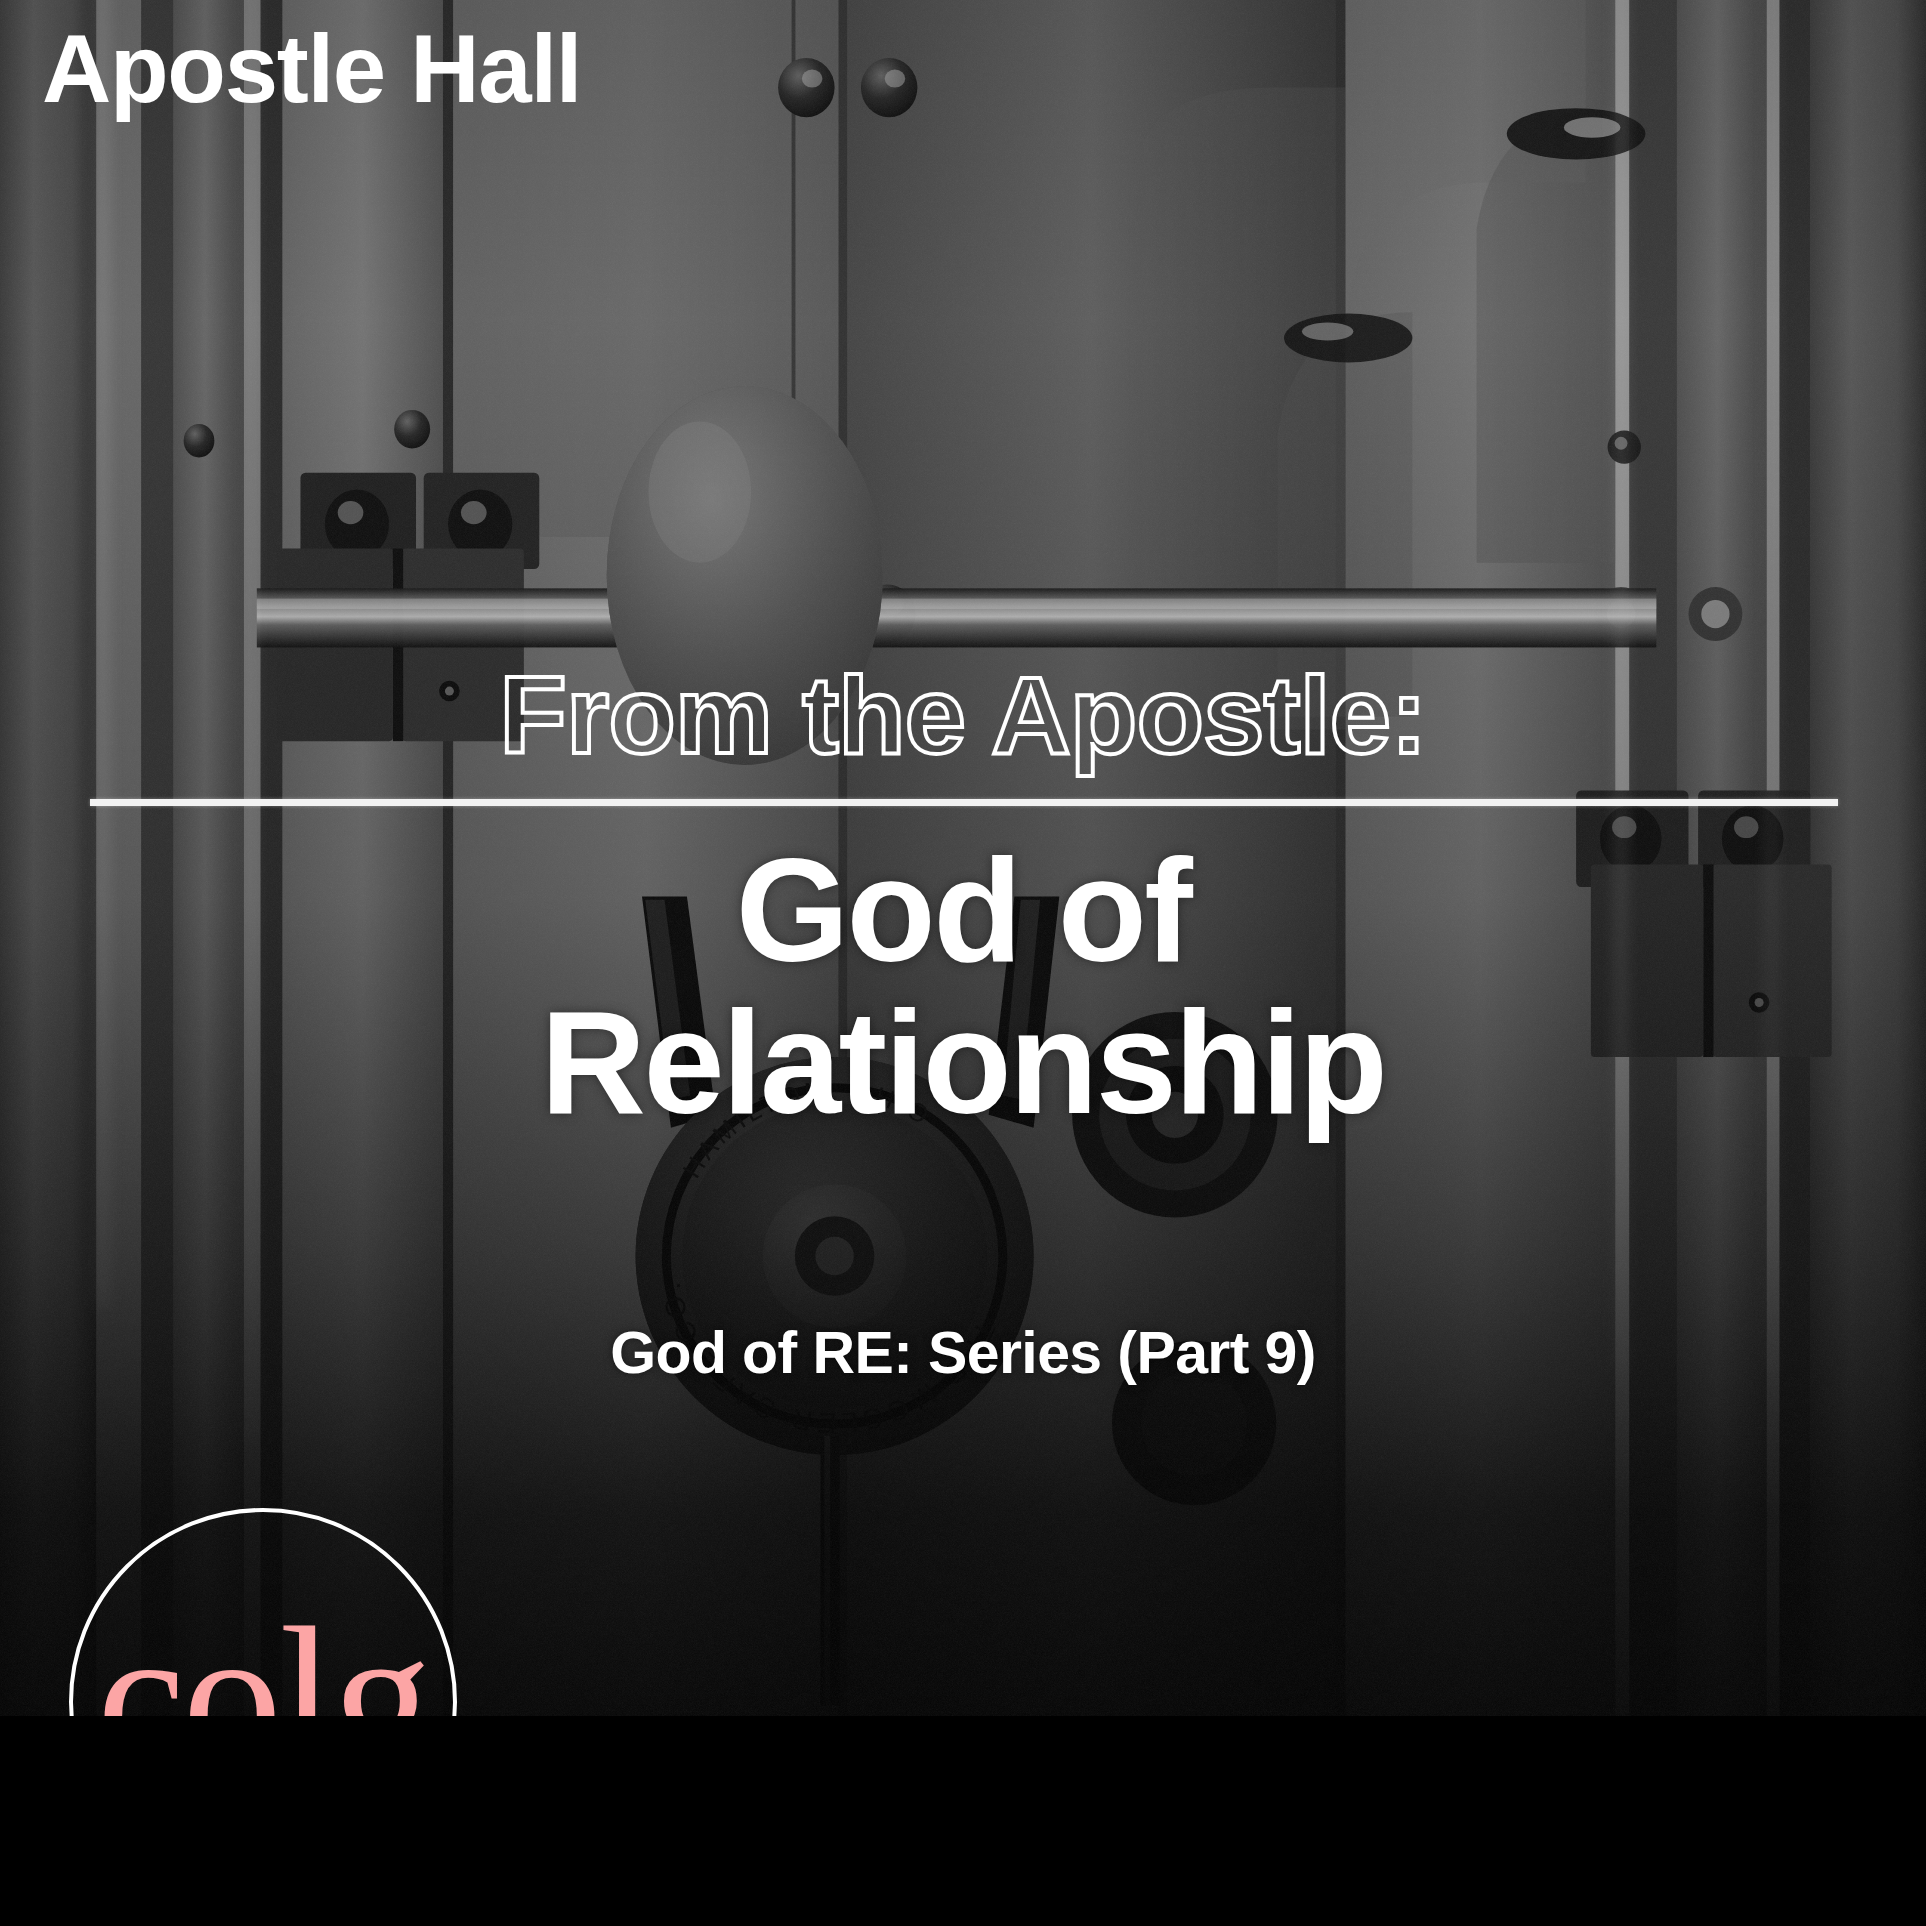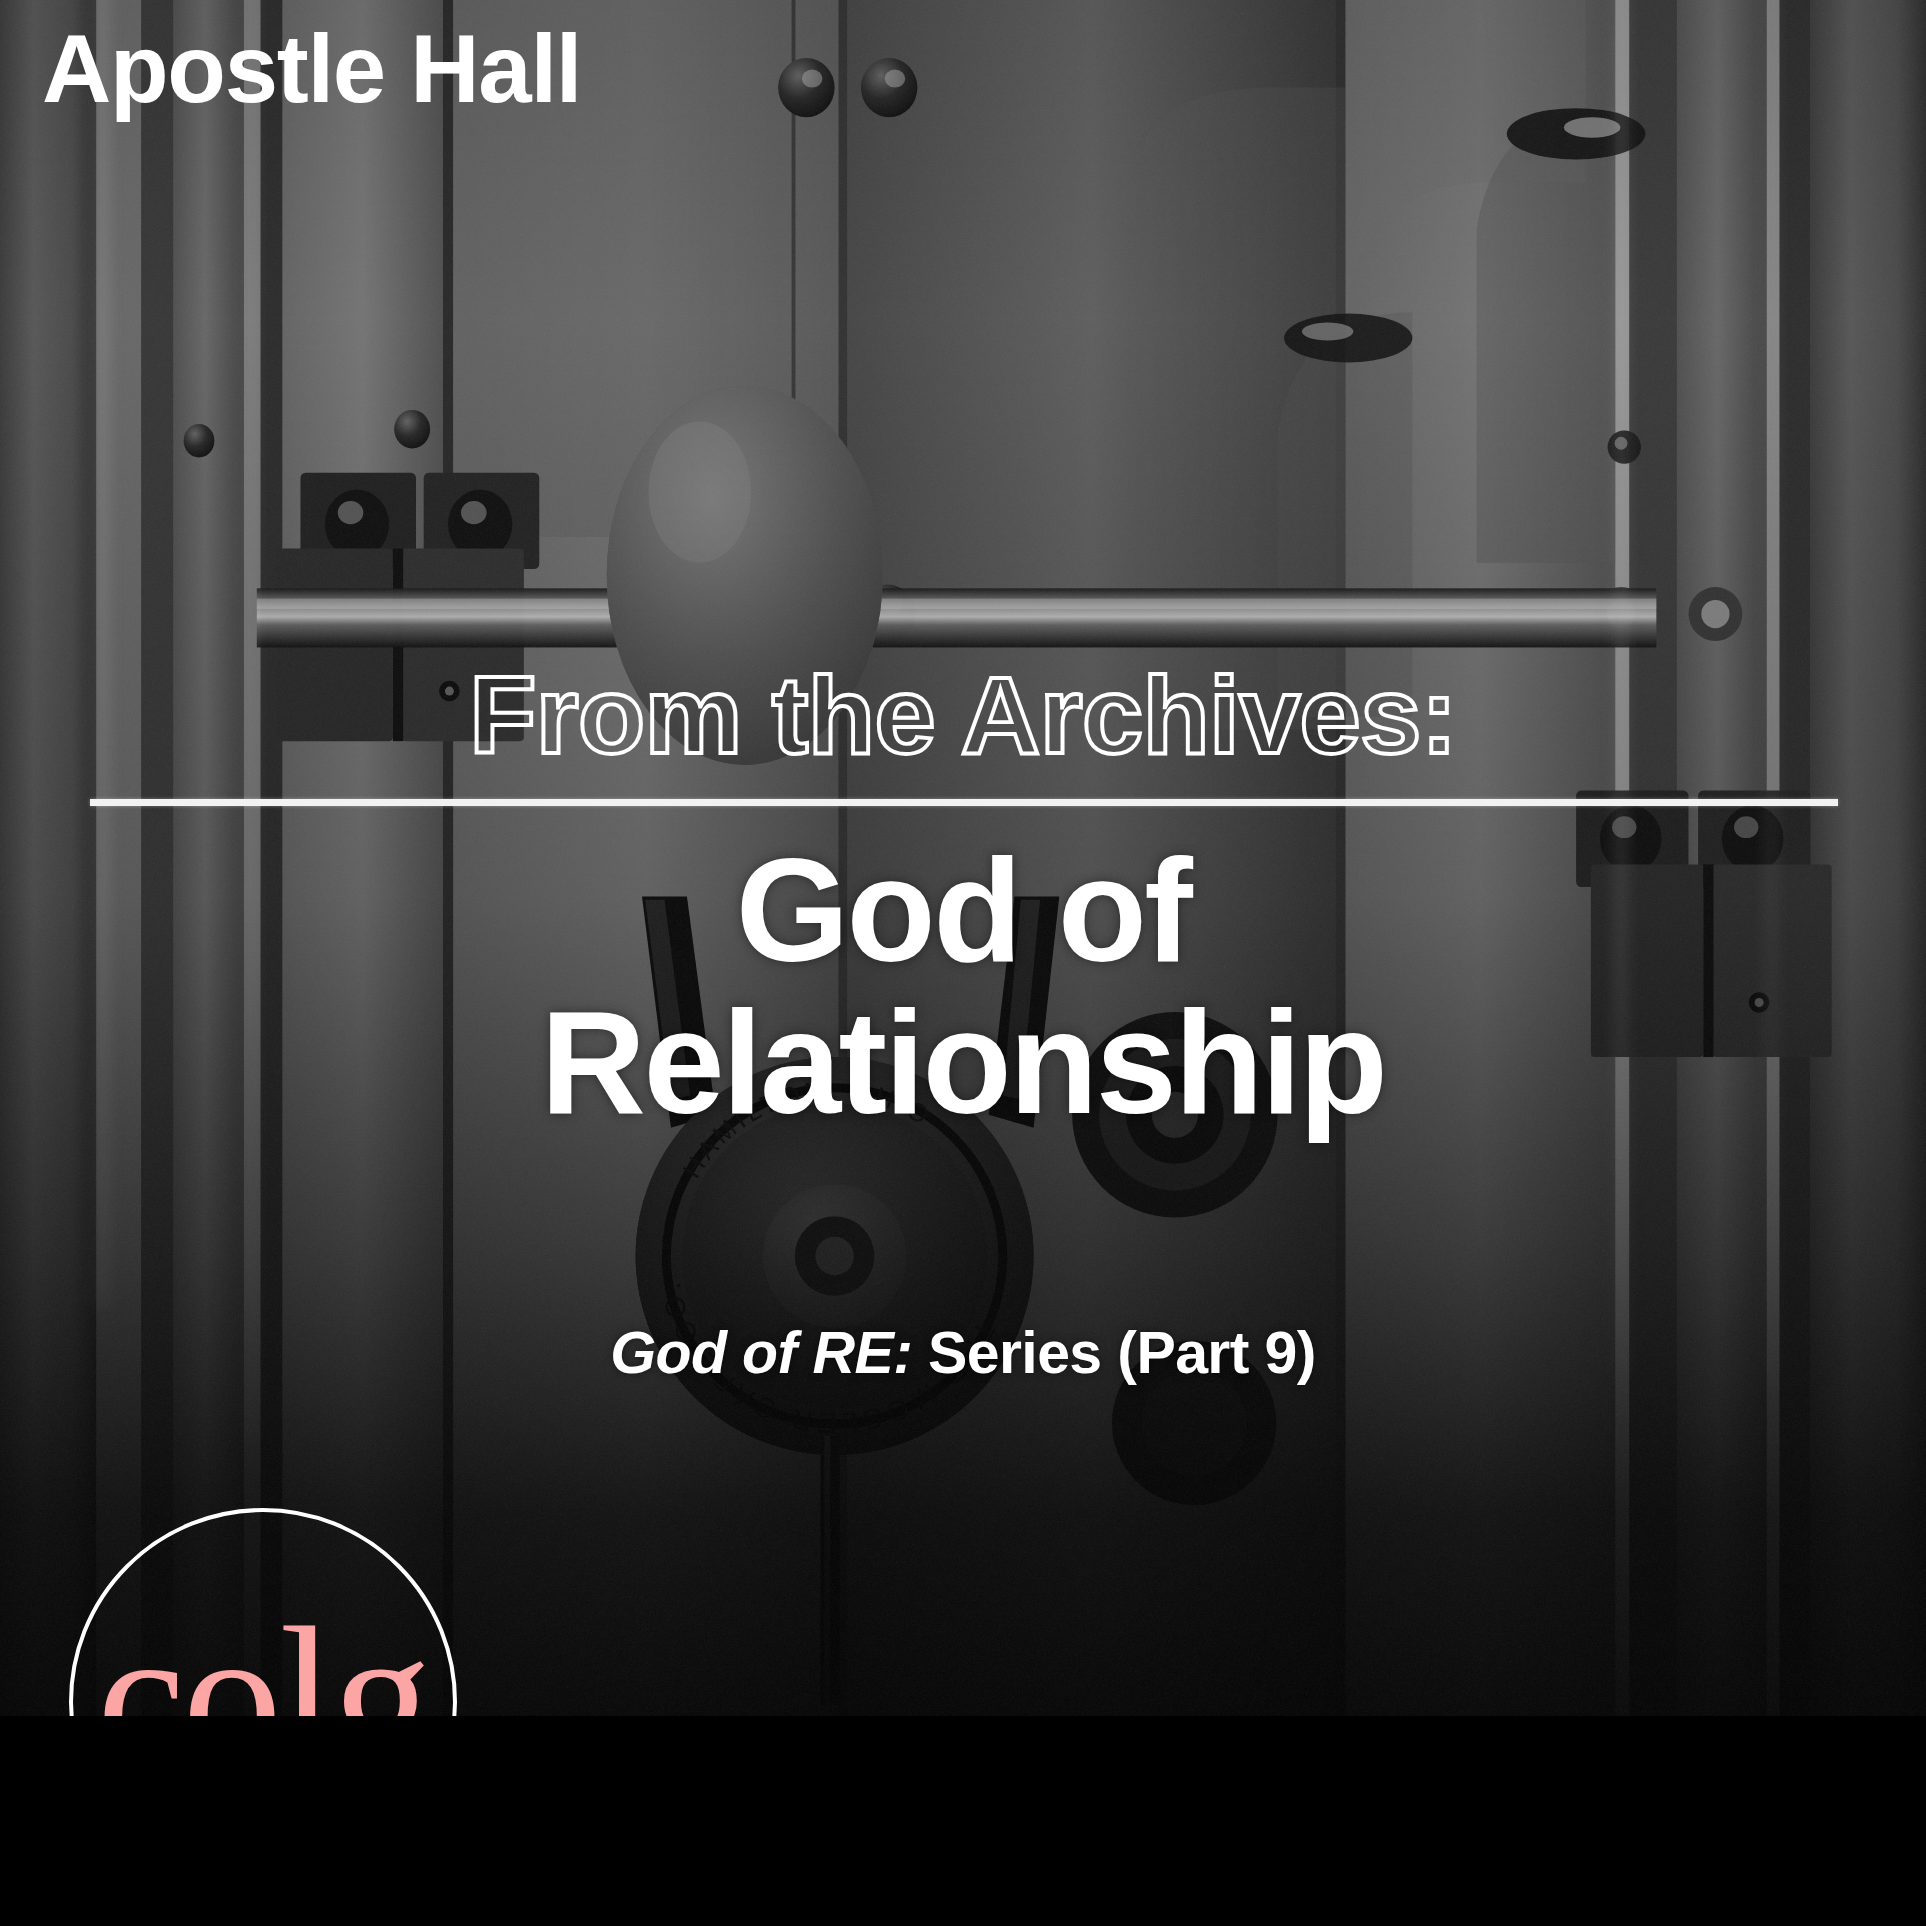--- a/index.html
+++ b/index.html
@@ -95,21 +95,20 @@
     text-align: center;
     color: #ffffff;
     font-size: 59px;
     font-weight: 700;
     letter-spacing: -0.6px;
     line-height: 1.1;
     white-space: nowrap;
     text-shadow: 0 0 9px rgba(0,0,0,0.5);
   }
   .subtitle .ital {
-    font-style: italic;
   }
   .series-label-pos {
     position: absolute;
     right: 98px;
     top: 1803px;
     font-size: 96px;
     font-weight: 700;
     color: #ffffff;
     letter-spacing: -1.3px;
     line-height: 1.18;
@@ -397,21 +396,21 @@
     <rect x="0" y="0" width="3000" height="3000" fill="url(#vertFade)"></rect>
 
     <rect x="0" y="0" width="3000" height="3000" filter="url(#grain)" opacity="0.5"></rect>
   </svg>
 
   <div class="layer">
 
     <div class="podcast-name">Apostle Hall</div>
 
     <div class="eyebrow-wrap">
-      <span class="eyebrow">From the Archives:</span>
+      <span class="eyebrow">From the Apostle:</span>
     </div>
 
     <div class="rule"></div>
 
     <div class="main-title">
       <span class="l1">God of</span>
       <span class="l2">Relationship</span>
     </div>
 
     <div class="subtitle"><span class="ital">God of RE:</span><span> Series (Part 9)</span></div>

